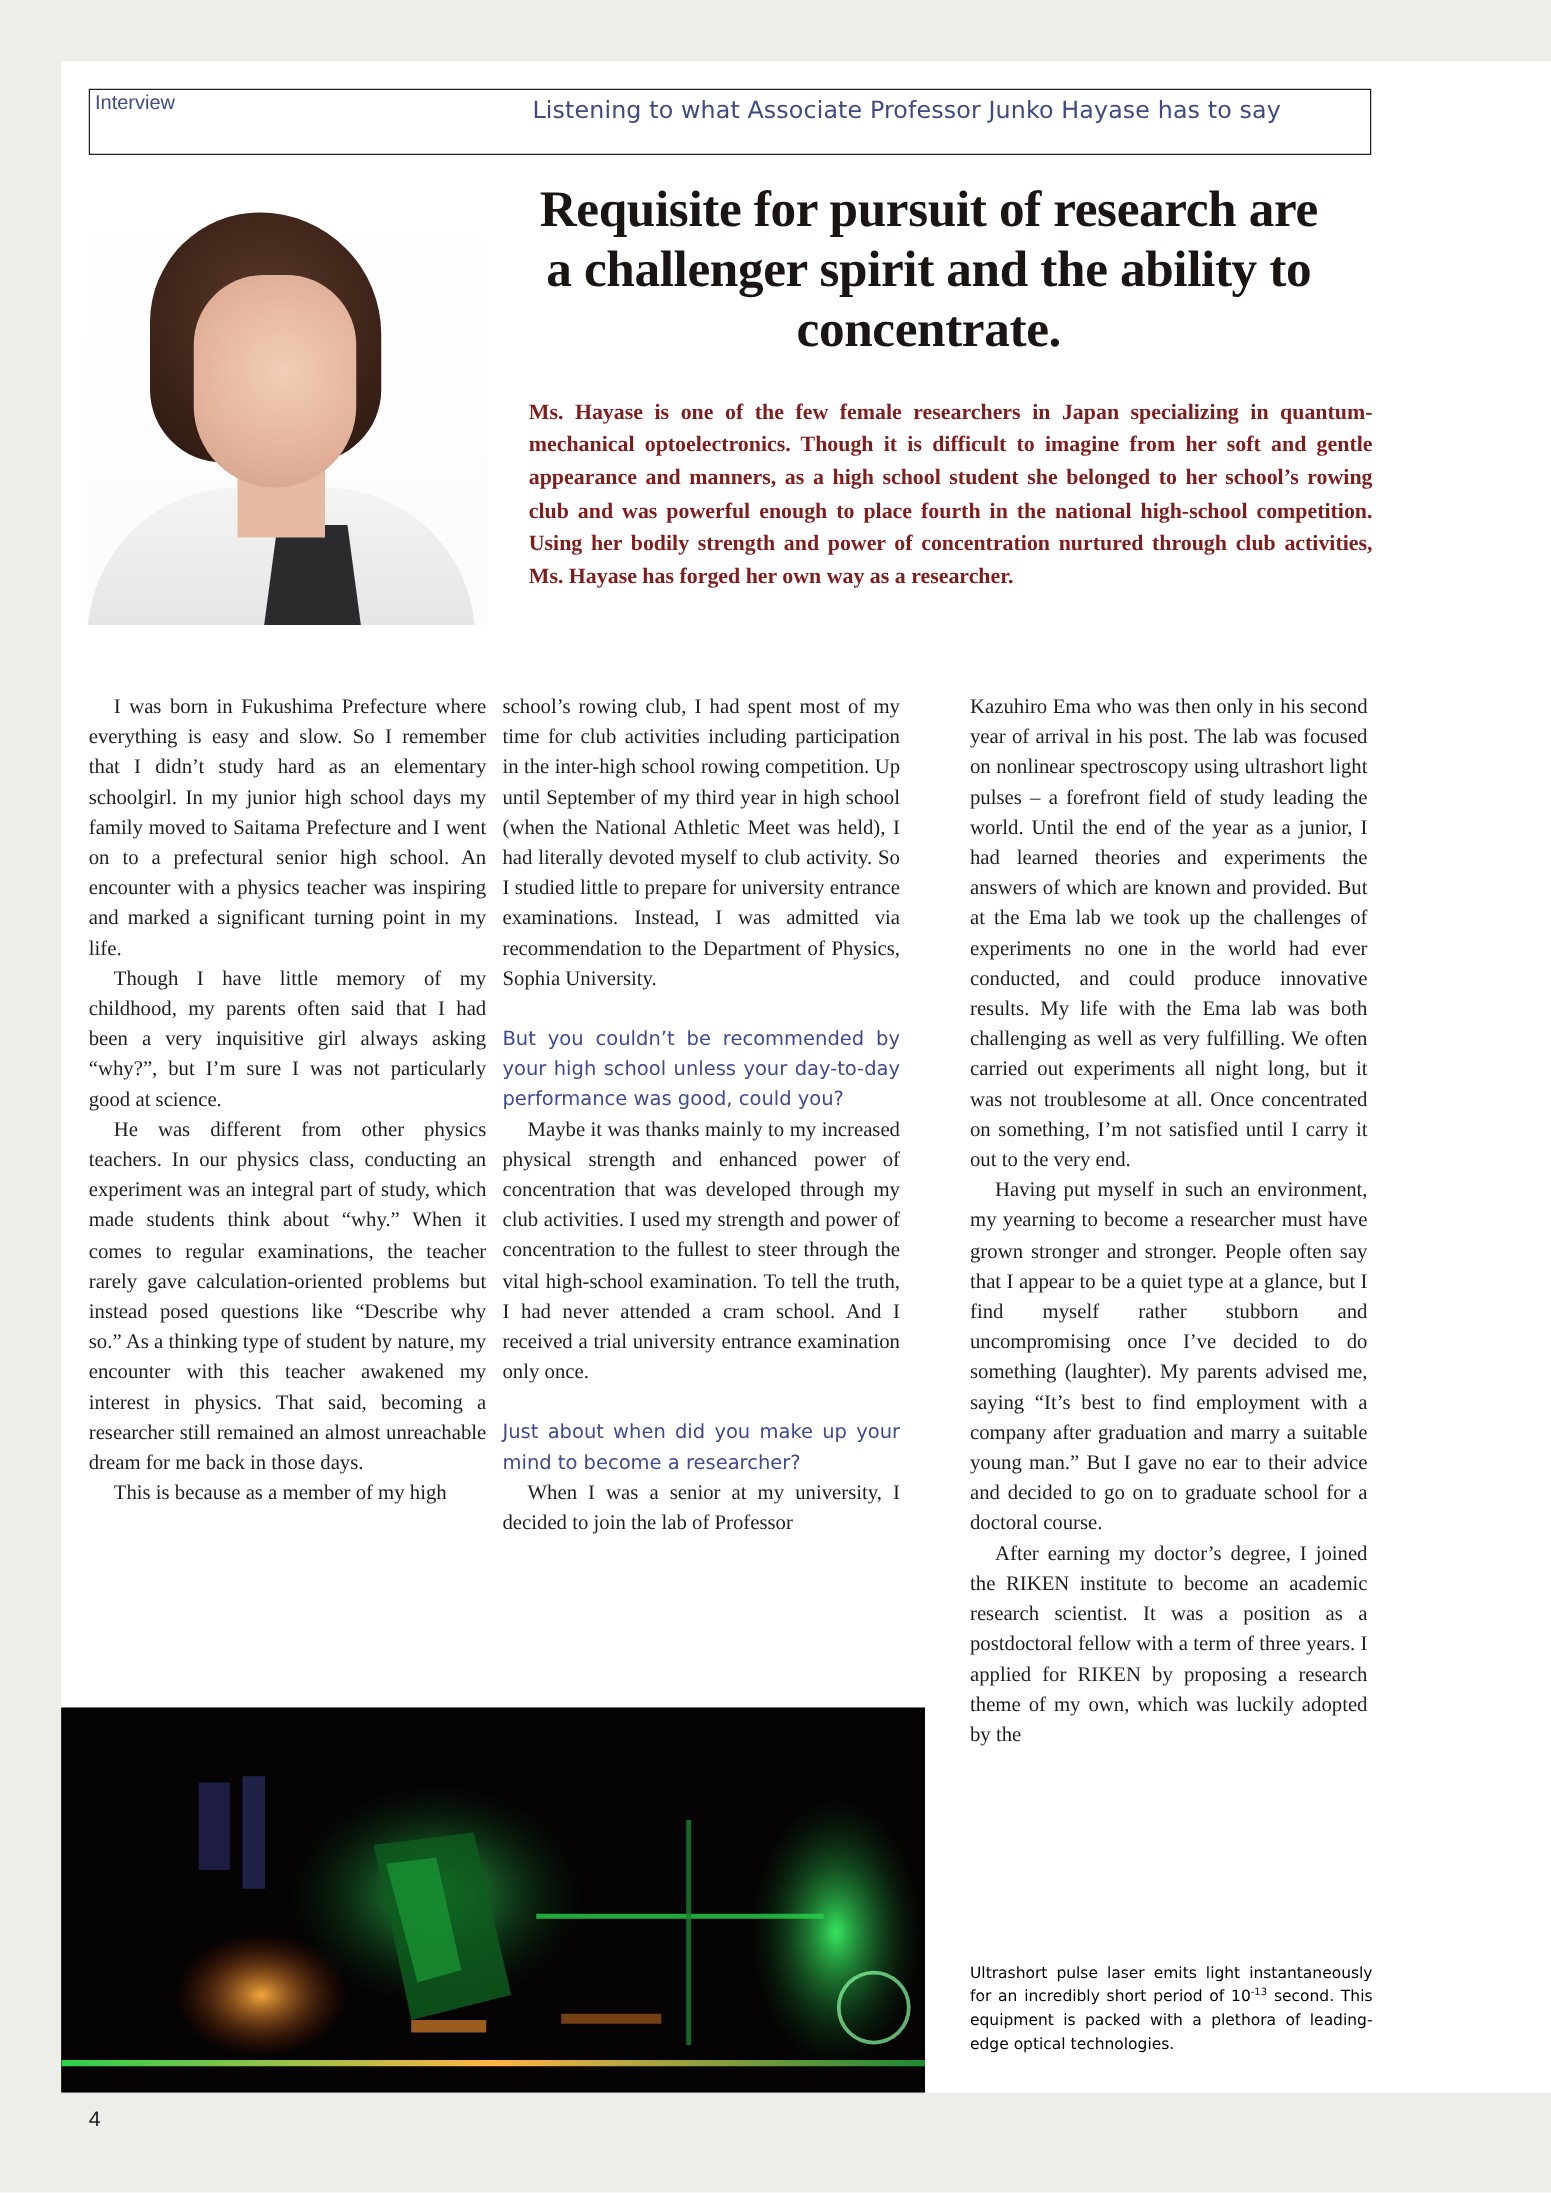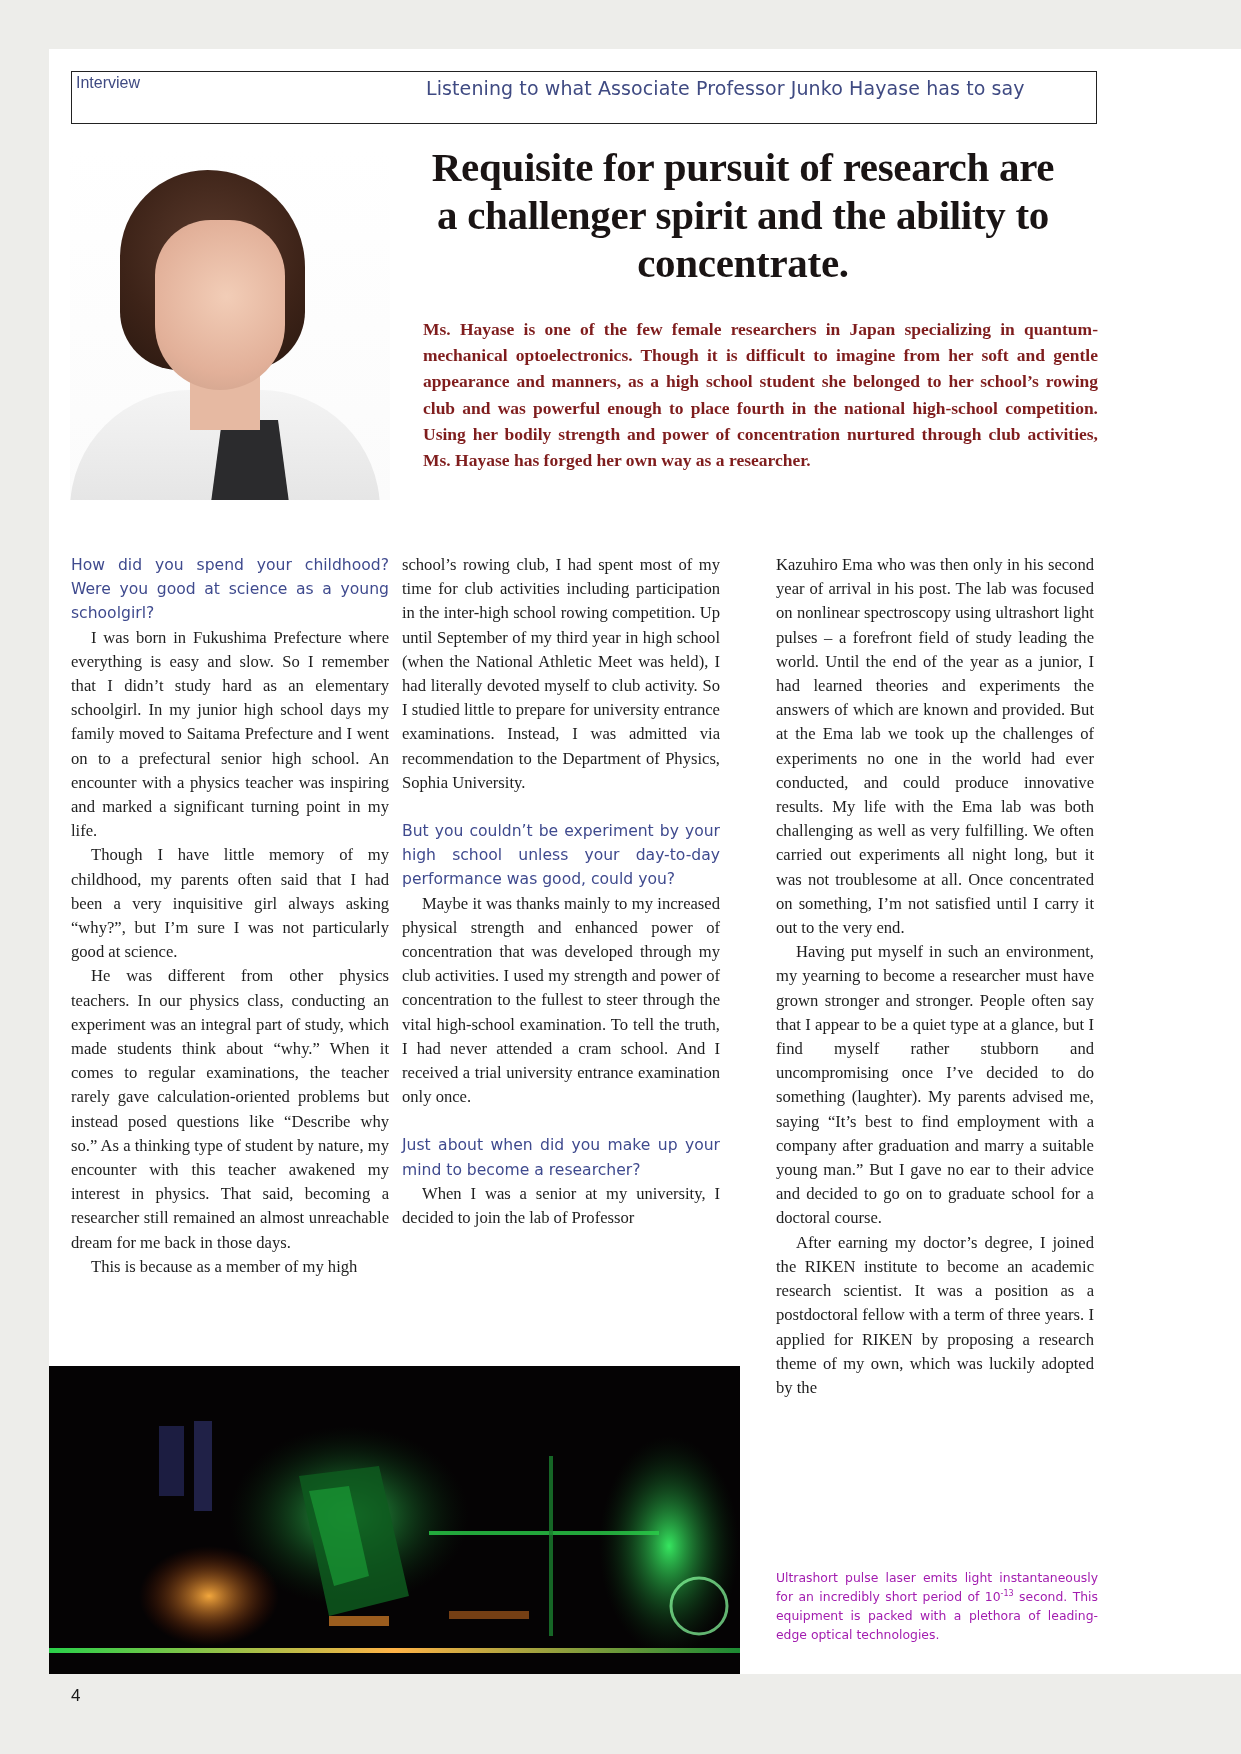--- a/index.html
+++ b/index.html
@@ -40,21 +40,21 @@
   .col3 { left: 776px; }
   .q { font-family: "DejaVu Sans", sans-serif; font-size: 15.6px; line-height: 24.2px; color: #3f4a8e; margin: 0; text-align: justify; }
   .p { margin: 0; text-indent: 20px; }
   .p.noindent { text-indent: 0; }
   .gap { height: 24px; }
   .photo {
     position: absolute; left: 49px; top: 1366px; width: 691px; height: 308px; background: #050304; overflow: hidden;
   }
   .caption {
     position: absolute; left: 776px; top: 1568px; width: 322px;
-    font-family: "DejaVu Sans", sans-serif; font-size: 12.4px; line-height: 19px; color: #a21caf; text-align: justify;
+    font-family: "DejaVu Sans", sans-serif; font-size: 12.4px; line-height: 19px; color: #000000; text-align: justify;
   }
   .caption sup { font-size: 8px; vertical-align: super; line-height: 0; }
   .page-number { position: absolute; left: 71px; top: 1686px; font-family: "Liberation Sans", sans-serif; font-size: 17px; color: #1a1a1a; }
 </style>
 </head>
 <body>
 
 <div class="page"></div>
 
 <div class="header-box">
@@ -68,31 +68,30 @@
   <div class="neck"></div>
   <div class="hair"></div>
   <div class="face"></div>
 </div>
 
 <h1 class="headline" style="margin:0">Requisite for pursuit of research are a challenger spirit and the ability to concentrate.</h1>
 
 <p class="lede" style="margin:0">Ms. Hayase is one of the few female researchers in Japan specializing in quantum-mechanical optoelectronics. Though it is difficult to imagine from her soft and gentle appearance and manners, as a high school student she belonged to her school’s rowing club and was powerful enough to place fourth in the national high-school competition. Using her bodily strength and power of concentration nurtured through club activities, Ms. Hayase has forged her own way as a researcher.</p>
 
 <div class="col col1">
-  <p class="q">How did you spend your childhood? Were you good at science as a young schoolgirl?</p>
   <p class="p">I was born in Fukushima Prefecture where everything is easy and slow. So I remember that I didn’t study hard as an elementary schoolgirl. In my junior high school days my family moved to Saitama Prefecture and I went on to a prefectural senior high school. An encounter with a physics teacher was inspiring and marked a significant turning point in my life.</p>
   <p class="p">Though I have little memory of my childhood, my parents often said that I had been a very inquisitive girl always asking “why?”, but I’m sure I was not particularly good at science.</p>
   <p class="p">He was different from other physics teachers. In our physics class, conducting an experiment was an integral part of study, which made students think about “why.” When it comes to regular examinations, the teacher rarely gave calculation-oriented problems but instead posed questions like “Describe why so.” As a thinking type of student by nature, my encounter with this teacher awakened my interest in physics. That said, becoming a researcher still remained an almost unreachable dream for me back in those days.</p>
   <p class="p" style="text-align:left">This is because as a member of my high</p>
 </div>
 
 <div class="col col2">
   <p class="p noindent">school’s rowing club, I had spent most of my time for club activities including participation in the inter-high school rowing competition. Up until September of my third year in high school (when the National Athletic Meet was held), I had literally devoted myself to club activity. So I studied little to prepare for university entrance examinations. Instead, I was admitted via recommendation to the Department of Physics, Sophia University.</p>
   <div class="gap"></div>
-  <p class="q">But you couldn’t be experiment by your high school unless your day-to-day performance was good, could you?</p>
+  <p class="q">But you couldn’t be recommended by your high school unless your day-to-day performance was good, could you?</p>
   <p class="p">Maybe it was thanks mainly to my increased physical strength and enhanced power of concentration that was developed through my club activities. I used my strength and power of concentration to the fullest to steer through the vital high-school examination. To tell the truth, I had never attended a cram school. And I received a trial university entrance examination only once.</p>
   <div class="gap"></div>
   <p class="q">Just about when did you make up your mind to become a researcher?</p>
   <p class="p">When I was a senior at my university, I decided to join the lab of Professor</p>
 </div>
 
 <div class="col col3">
   <p class="p noindent">Kazuhiro Ema who was then only in his second year of arrival in his post. The lab was focused on nonlinear spectroscopy using ultrashort light pulses – a forefront field of study leading the world. Until the end of the year as a junior, I had learned theories and experiments the answers of which are known and provided. But at the Ema lab we took up the challenges of experiments no one in the world had ever conducted, and could produce innovative results. My life with the Ema lab was both challenging as well as very fulfilling. We often carried out experiments all night long, but it was not troublesome at all. Once concentrated on something, I’m not satisfied until I carry it out to the very end.</p>
   <p class="p">Having put myself in such an environment, my yearning to become a researcher must have grown stronger and stronger. People often say that I appear to be a quiet type at a glance, but I find myself rather stubborn and uncompromising once I’ve decided to do something (laughter). My parents advised me, saying “It’s best to find employment with a company after graduation and marry a suitable young man.” But I gave no ear to their advice and decided to go on to graduate school for a doctoral course.</p>
   <p class="p">After earning my doctor’s degree, I joined the RIKEN institute to become an academic research scientist. It was a position as a postdoctoral fellow with a term of three years. I applied for RIKEN by proposing a research theme of my own, which was luckily adopted by the</p>

